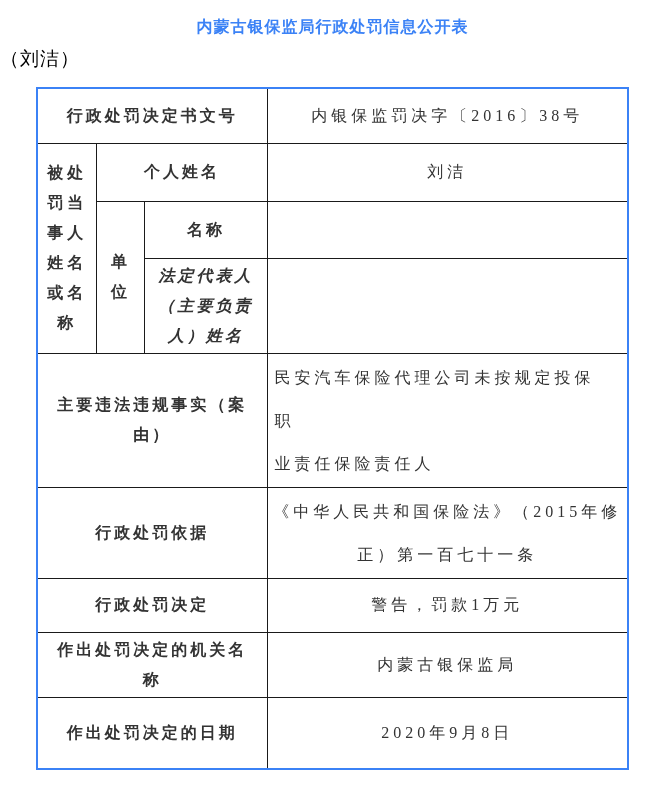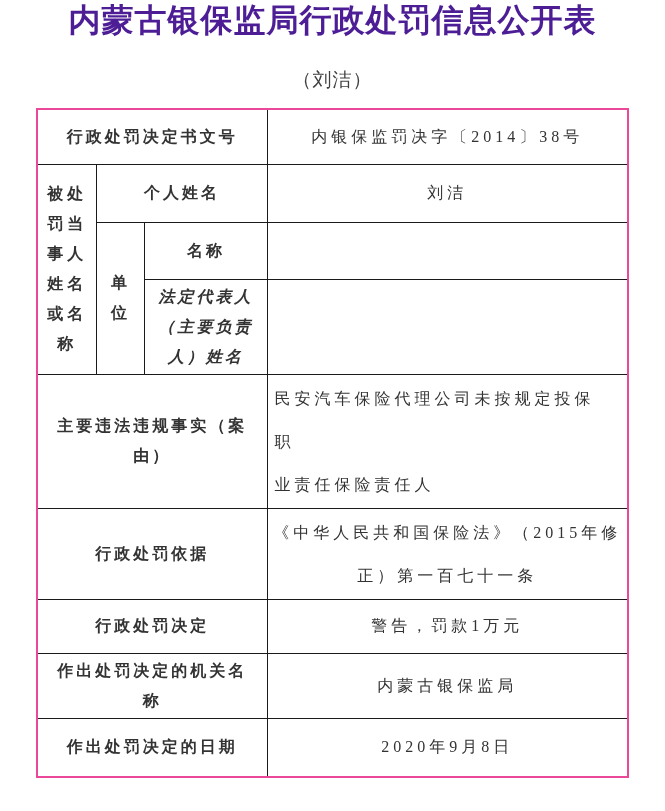--- a/index.html
+++ b/index.html
@@ -6,45 +6,44 @@
   html, body {
     margin: 0; padding: 0;
     background: #ffffff;
     width: 665px; height: 811px;
     font-family: "Liberation Serif", serif;
     color: #333333;
   }
   .page { width: 665px; height: 811px; overflow: hidden; }
 
   .doc-title {
-    padding-top: 2px;
+    padding-top: 8px;
     text-align: center;
     font-family: "Liberation Sans", sans-serif;
     font-weight: bold;
-    font-size: 32px;
+    font-size: 16px;
     line-height: 37px;
     letter-spacing: 1px;
-    color: #4c1d95;
+    color: #3b82f6;
   }
   .doc-subtitle {
-    margin-top: 27px;
-    text-align: center;
+    text-align: left;
     font-family: "Liberation Sans", sans-serif;
     font-size: 19px;
     line-height: 28px;
     letter-spacing: 1px;
-    color: #404040;
+    color: #000000;
   }
 
   table.penalty-table {
     margin: 14px auto 0;
     width: 591px;
     table-layout: fixed;
     border-collapse: collapse;
-    border: 2px solid #ec4899;
+    border: 2px solid #3b82f6;
   }
   col.cA { width: 60px; }
   col.cB { width: 48px; }
   col.cC { width: 122px; }
   col.cD { width: 361px; }
 
   td {
     border: 1px solid #1a1a1a;
     text-align: center;
     vertical-align: middle;
@@ -67,21 +66,21 @@
   td.tall-lines { line-height: 43px; }
 
   tr.r1 { height: 55px; }
   tr.r2 { height: 58px; }
   tr.r3 { height: 57px; }
   tr.r4 { height: 86px; font-style: italic; }
   tr.r5 { height: 87px; }
   tr.r6 { height: 88px; }
   tr.r7 { height: 54px; }
   tr.r8 { height: 58px; }
-  tr.r9 { height: 59px; margin-top: 40px; }
+  tr.r9 { height: 72px; margin-top: 40px; }
 </style>
 </head>
 <body>
 
 <div class="page">
 
   <div class="doc-title">
     <div>内蒙古银保监局行政处罚信息公开表</div>
   </div>
 
@@ -90,21 +89,21 @@
   <table class="penalty-table">
     <colgroup>
       <col class="cA">
         <col class="cB">
         <col class="cC">
         <col class="cD">
     </colgroup>
     <tbody>
       <tr class="r1">
         <td colspan="3" class="label">行政处罚决定书文号</td>
-        <td class="value">内银保监罚决字〔2014〕38号</td>
+        <td class="value">内银保监罚决字〔2016〕38号</td>
       </tr>
 
       <tr class="r2">
         <td rowspan="3" class="label vert">被处
 罚当
 事人
 姓名
 或名
 称</td>
         <td colspan="2" class="label">个人姓名</td>

